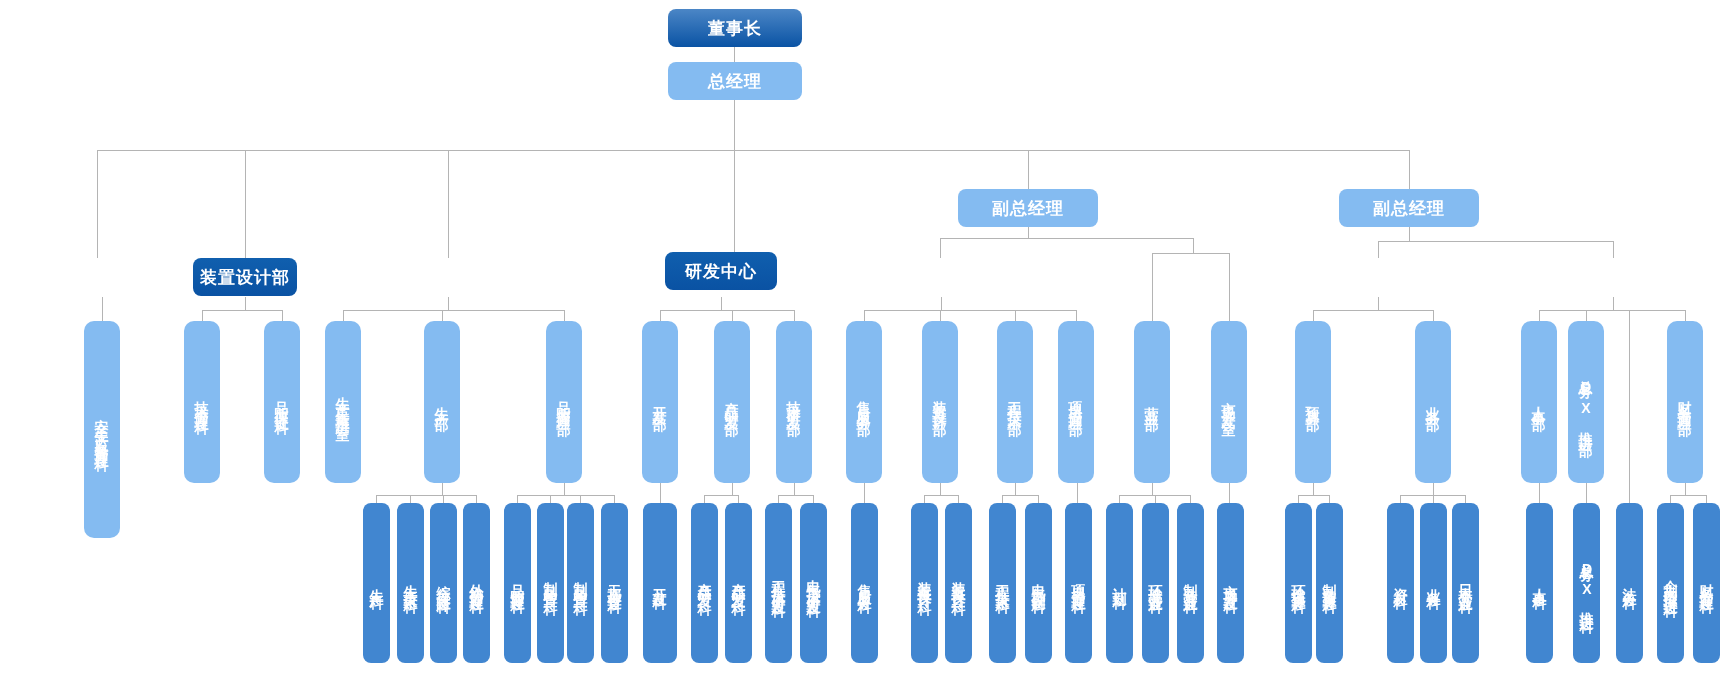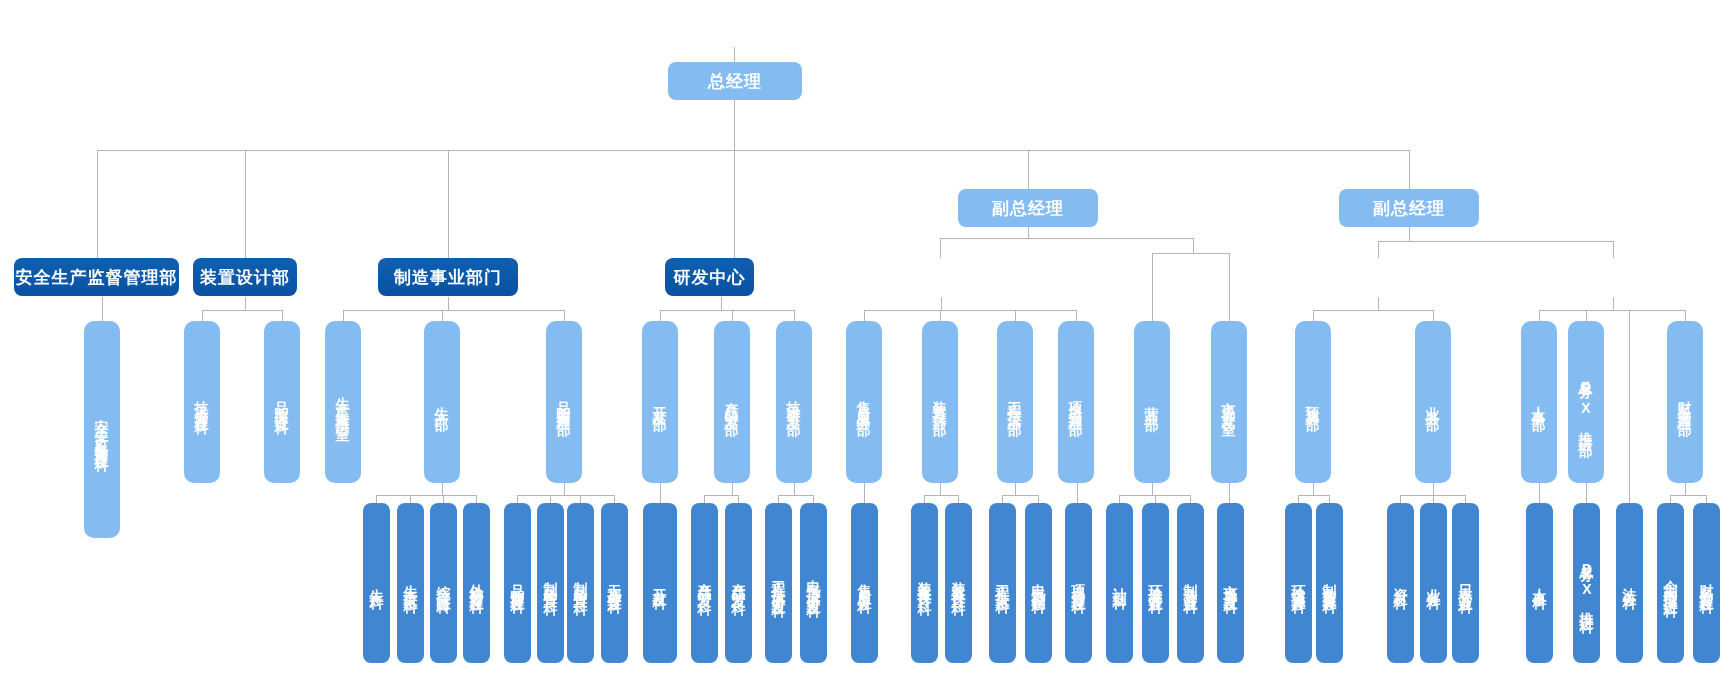--- a/index.html
+++ b/index.html
@@ -148,28 +148,27 @@
 
     <i class="vl" style="left:1539px;top:483px;height:20px"></i>
     <i class="vl" style="left:1586px;top:483px;height:20px"></i>
 
     <i class="vl" style="left:1685px;top:483px;height:12px"></i>
     <i class="hl" style="left:1670px;top:495px;width:36px"></i>
     <i class="vl" style="left:1670px;top:495px;height:8px"></i>
     <i class="vl" style="left:1706px;top:495px;height:8px"></i>
   </div>
 
+  <div class="hbox grad" style="left:668px;top:9px;width:134px">董事长</div>
   <div class="hbox light" style="left:668px;top:62px;width:134px">总经理</div>
   <div class="hbox light" style="left:958px;top:189px;width:140px">副总经理</div>
   <div class="hbox light" style="left:1339px;top:189px;width:140px">副总经理</div>
 
-  <div class="hbox dark" style="left:14px;top:258px;width:165px">安全生产监督管理部</div>
   <div class="hbox dark" style="left:193px;top:258px;width:104px">装置设计部</div>
-  <div class="hbox dark" style="left:378px;top:258px;width:140px">制造事业部门</div>
-  <div class="hbox dark" style="left:665px;top:258px;width:89px">研发中心</div>
+  <div class="hbox dark" style="left:665px;top:252px;width:112px">研发中心</div>
 
   <div class="vbox light" style="left:84px;top:321px;height:217px">安全生产监督管理科</div>
   <div class="vbox light" style="left:184px;top:321px;height:162px">技术管理科</div>
   <div class="vbox light" style="left:264px;top:321px;height:162px">品质保证科</div>
   <div class="vbox light" style="left:325px;top:321px;height:162px">生产革新推进室</div>
   <div class="vbox light" style="left:424px;top:321px;height:162px">生产部</div>
   <div class="vbox light" style="left:546px;top:321px;height:162px">品质管理部</div>
   <div class="vbox light" style="left:642px;top:321px;height:162px">开发部</div>
   <div class="vbox light" style="left:714px;top:321px;height:162px">产品研发部</div>
   <div class="vbox light" style="left:776px;top:321px;height:162px">技术研发部</div>

